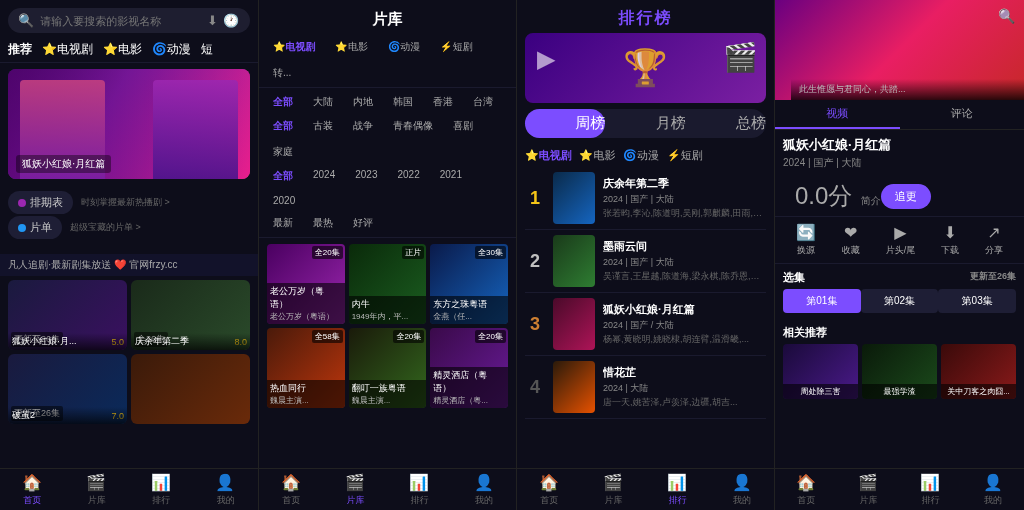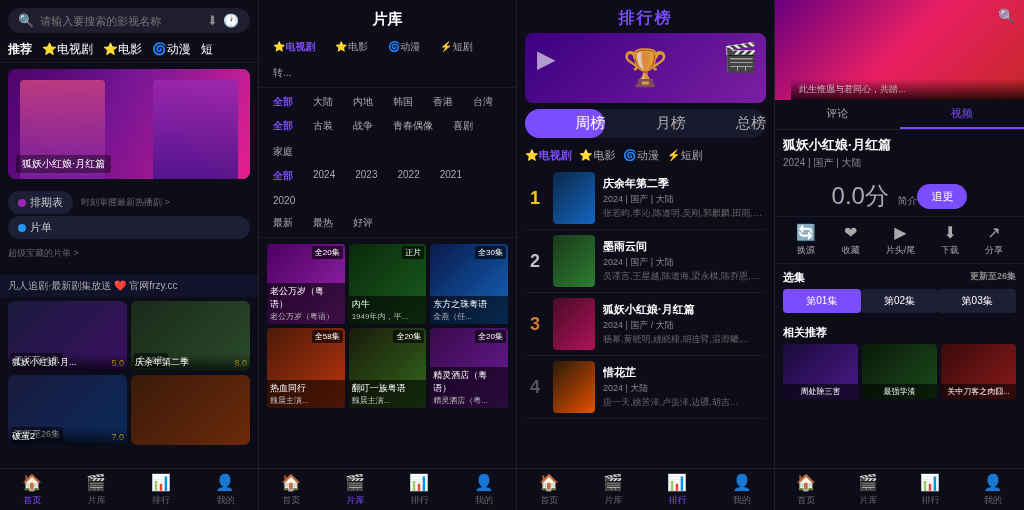--- a/index.html
+++ b/index.html
@@ -280,22 +280,23 @@
       flex: 1; text-align: center; padding: 6px 0;
       font-size: 11px; color: #aaa; cursor: pointer;
     }
     .detail-tab.active { color: #7c4dff; border-bottom: 2px solid #7c4dff; }
 
     .detail-info { padding: 6px 8px; }
     .detail-title { font-size: 13px; color: #fff; font-weight: bold; }
     .detail-meta { font-size: 10px; color: #888; margin-top: 2px; }
 
     .detail-score-row {
-      display: flex; align-items: center; justify-content: center;
+      display: flex; align-items: center; justify-content: flex-start;
       padding: 4px 8px;
+      margin-left: 12px;
     }
     .score-big { font-size: 24px; color: #aaa; }
     .follow-btn {
       background: #7c4dff; color: #fff;
       border: none; border-radius: 16px;
       padding: 5px 14px; font-size: 11px; cursor: pointer;
     }
 
     .action-bar {
       display: flex; justify-content: space-around;
@@ -389,21 +390,21 @@
     <div class="hero-title-overlay">狐妖小红娘·月红篇</div>
   </div>
 
   <div class="quick-actions">
     <div class="quick-btn">
       <div class="dot dot-purple"></div>
       <span>排期表</span>
     </div>
     <div style="flex:1; font-size:9px; color:#666; display:flex; align-items:center;">时刻掌握最新热播剧 &gt;</div>
   </div>
-  <div class="quick-actions" style="padding-top:0; margin-top:-4px;flex-direction:column;">
+  <div class="quick-actions" style="padding-top:0; margin-top:-4px;">
     <div class="quick-btn">
       <div class="dot dot-blue"></div>
       <span>片单</span>
     </div>
     <div style="flex:1; font-size:9px; color:#666; display:flex; align-items:center;">超级宝藏的片单 &gt;</div>
   </div>
 
   <div class="marquee-bar">凡人追剧·最新剧集放送 ❤️ 官网frzy.cc</div>
 
   <div class="video-grid">
@@ -656,22 +657,22 @@
 
 <div class="panel panel-4">
 
   <div class="detail-header">
     <div class="detail-hero"></div>
     <div class="detail-overlay">此生惟愿与君同心，共踏...</div>
     <span class="detail-search-icon">🔍</span>
   </div>
 
   <div class="detail-tabs">
+    <div class="detail-tab active">视频</div>
     <div class="detail-tab">评论</div>
-    <div class="detail-tab active">视频</div>
   </div>
 
   <div class="detail-info">
     <div class="detail-title">狐妖小红娘·月红篇</div>
     <div class="detail-meta">2024 | 国产 | 大陆</div>
   </div>
 
   <div class="detail-score-row">
     <div>
       <span class="score-big">0.0分</span>

